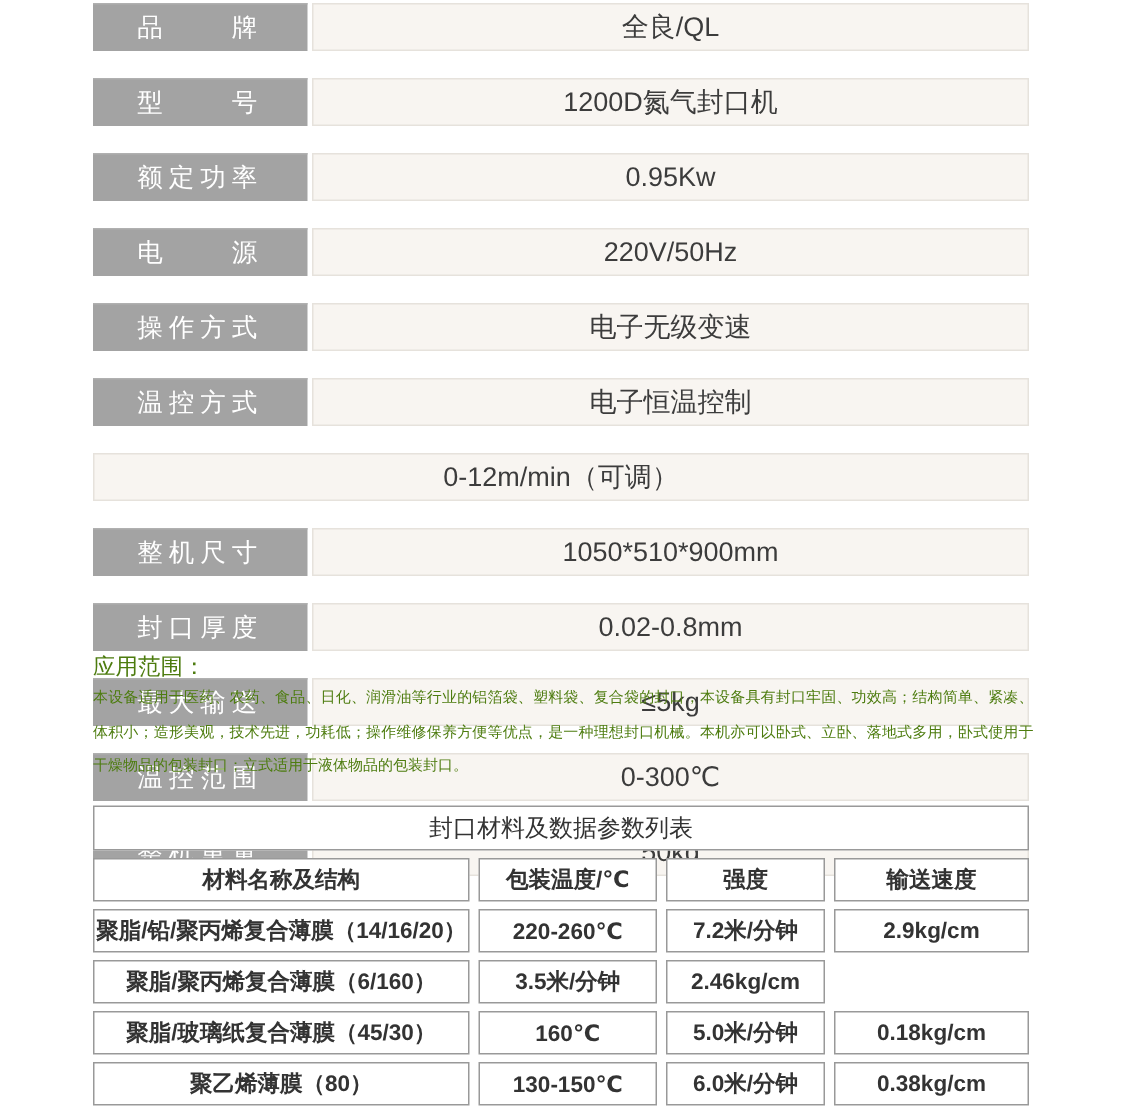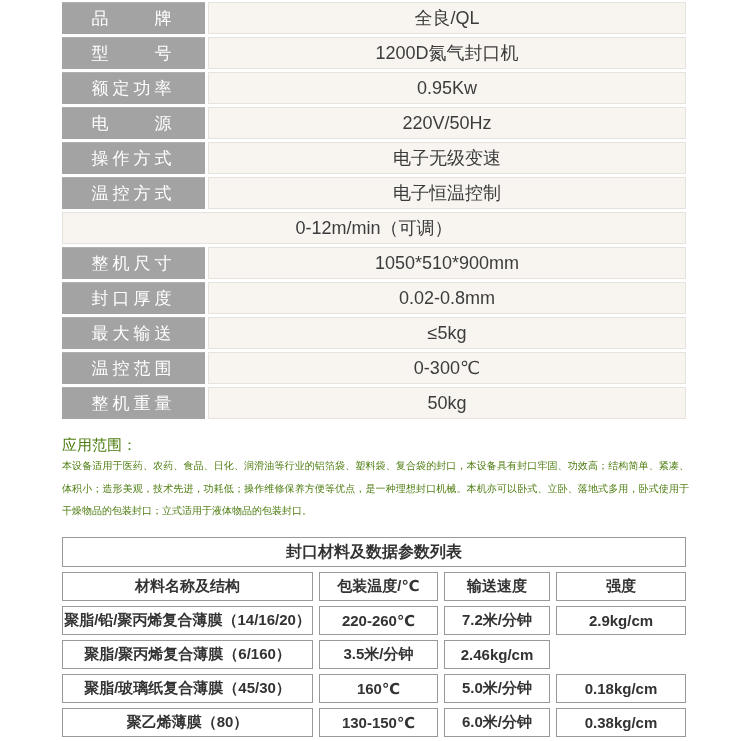--- a/index.html
+++ b/index.html
@@ -8,21 +8,21 @@
     width: 750px; height: 741px;
     font-family: "Liberation Sans", "DejaVu Sans", sans-serif;
     position: relative;
     overflow: hidden;
   }
   .page { position: relative; width: 750px; height: 741px; }
 
   
   .spec-table {
     position: absolute; left: 62px; top: 2px; width: 624px;
-    display: flex; flex-direction: column; gap: 3px;
+    display: flex; flex-direction: column; gap: 18px;
   }
   .spec-row { display: flex; gap: 3px; height: 32px; }
   .spec-label {
     width: 143px; flex: 0 0 143px;
     background: #a3a3a3; color: #ffffff;
     display: flex; align-items: center; justify-content: center;
     font-size: 17px; letter-spacing: 4px;
     border-top: 1px solid #b0b0b0;
   }
   .spec-value {
@@ -44,21 +44,21 @@
 
   
   .materials {
     position: absolute; left: 62px; top: 537px; width: 624px;
     display: flex; flex-direction: column; gap: 5px;
   }
   .m-title {
     height: 30px;
     border: 1px solid #999999; background: #ffffff;
     display: flex; align-items: center; justify-content: center;
-    font-size: 16px; color: #333333; font-weight: bold;
+    font-size: 16px; color: #333333;
   }
   .m-row {
     display: grid;
     grid-template-columns: 251px 119px 106px 1fr;
     gap: 6px;
     height: 29px;
     font-weight: bold;
   }
   .m-cell {
     border: 1px solid #999999; background: #ffffff;
@@ -126,22 +126,22 @@
     <div class="app-heading">应用范围：</div>
     <div class="app-body">本设备适用于医药、农药、食品、日化、润滑油等行业的铝箔袋、塑料袋、复合袋的封口，本设备具有封口牢固、功效高；结构简单、紧凑、体积小；造形美观，技术先进，功耗低；操作维修保养方便等优点，是一种理想封口机械。本机亦可以卧式、立卧、落地式多用，卧式使用于干燥物品的包装封口；立式适用于液体物品的包装封口。</div>
   </div>
 
   <div class="materials">
     <div class="m-title">封口材料及数据参数列表</div>
 
     <div class="m-row">
       <div class="m-cell">材料名称及结构</div>
       <div class="m-cell">包装温度/℃</div>
+      <div class="m-cell">强度</div>
       <div class="m-cell">输送速度</div>
-      <div class="m-cell">强度</div>
     </div>
 
     <div class="m-row">
       <div class="m-cell">聚脂/铅/聚丙烯复合薄膜（14/16/20）</div>
       <div class="m-cell">220-260℃</div>
       <div class="m-cell">7.2米/分钟</div>
       <div class="m-cell">2.9kg/cm</div>
     </div>
 
     <div class="m-row">

